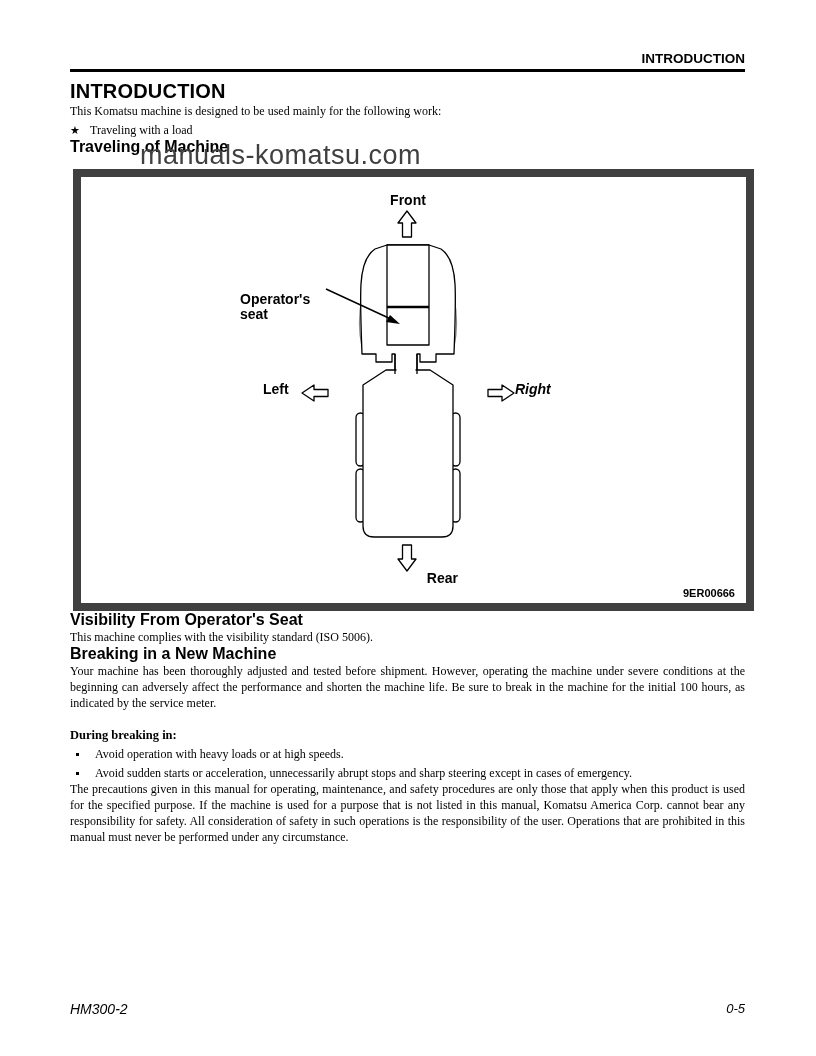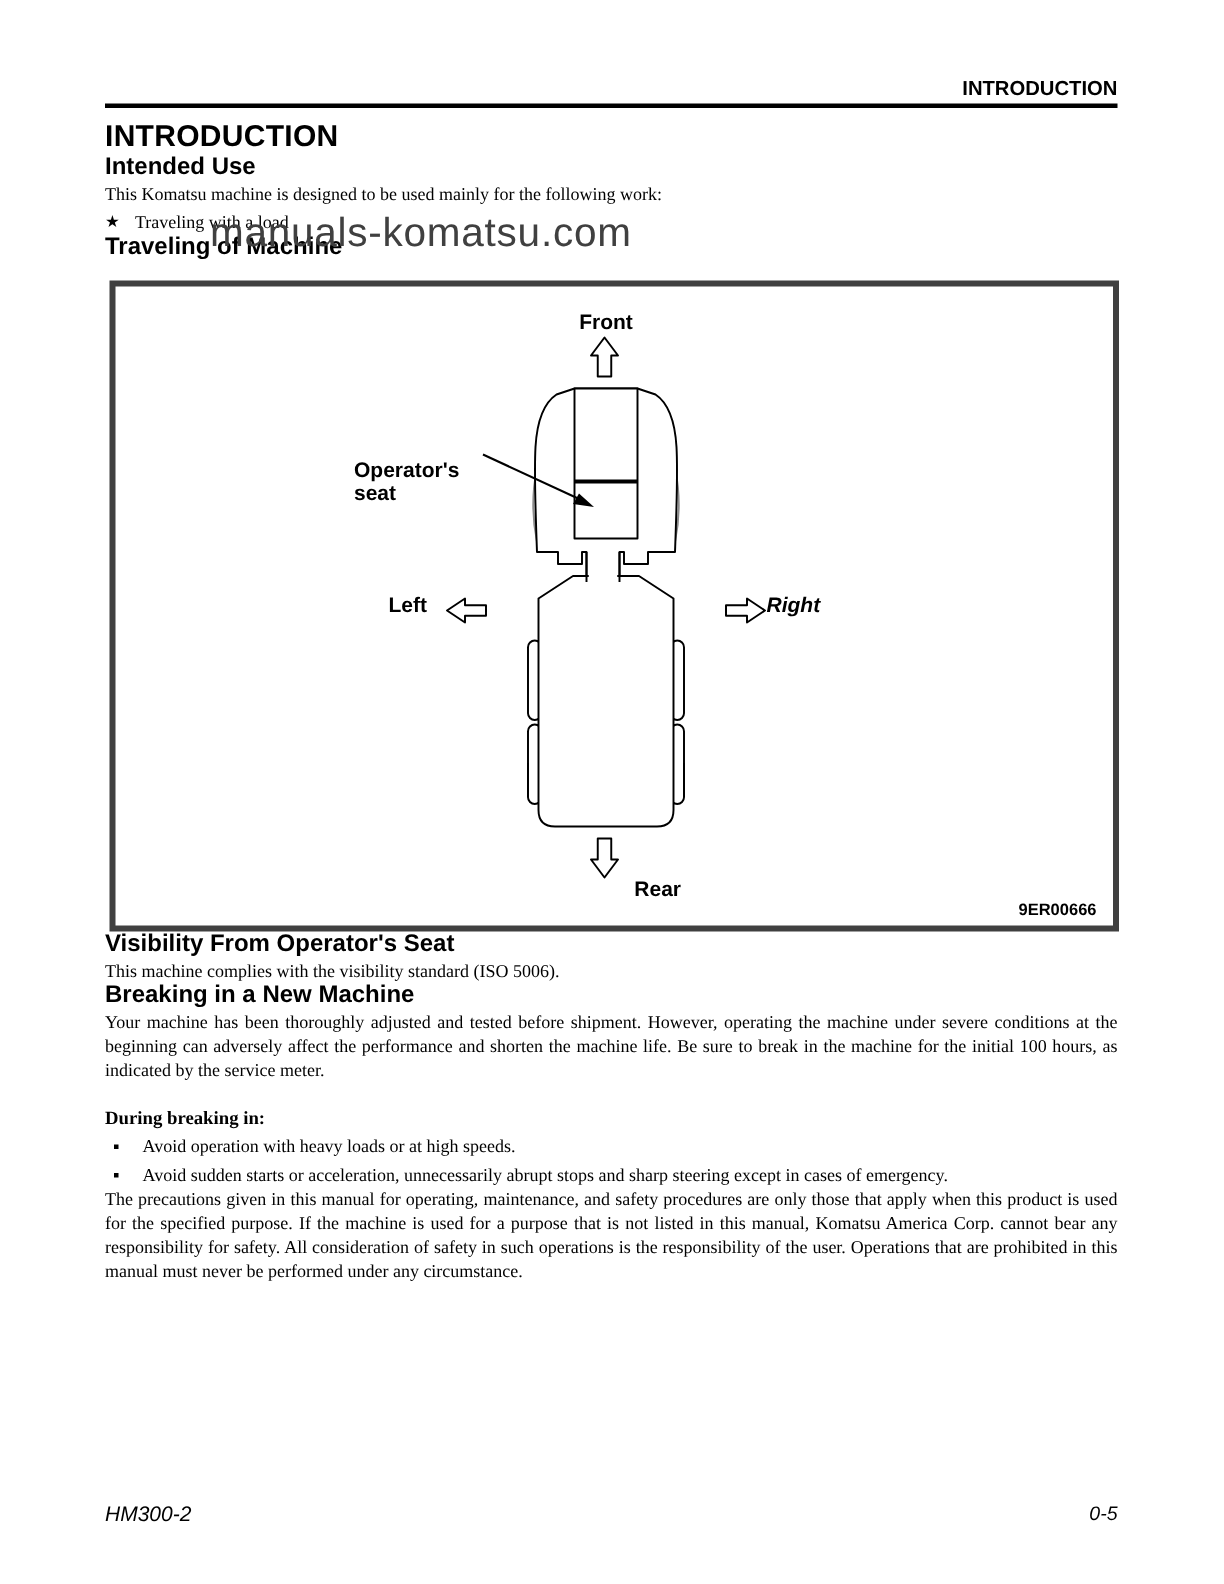--- a/index.html
+++ b/index.html
@@ -64,21 +64,21 @@
     z-index:5;
     white-space:nowrap;
   }
 
   
   .figure-box{
     position:relative;
     margin-top:13px;
     margin-left:3px;
     width:665px;height:426px;
-    border:4px solid #404040;
+    border:8px solid #404040;
     background:#fff;
   }
   .fig-label{
     position:absolute;
     font-family:"Liberation Sans", sans-serif;
     font-weight:bold;font-size:14px;
     line-height:15px;
     white-space:nowrap;
   }
   .lbl-front{left:277px;top:16px;width:100px;text-align:center;}
@@ -133,21 +133,20 @@
 <div class="page">
 
   <div class="watermark">manuals-komatsu.com</div>
 
   <div class="content">
 
     <div class="running-head">INTRODUCTION</div>
 
     <h1 class="doc-title">INTRODUCTION</h1>
 
-    <h2 class="sec h2-intended">Intended Use</h2>
     <p class="body lead-line">This Komatsu machine is designed to be used mainly for the following work:</p>
     <div class="star-row">
       <span class="star-glyph">★</span>
       <span class="star-text">Traveling with a load</span>
     </div>
 
     <h2 class="sec h2-directions">Traveling of Machine</h2>
 
     <div class="figure-box">
       <svg width="665" height="426" viewBox="0 0 665 426">

